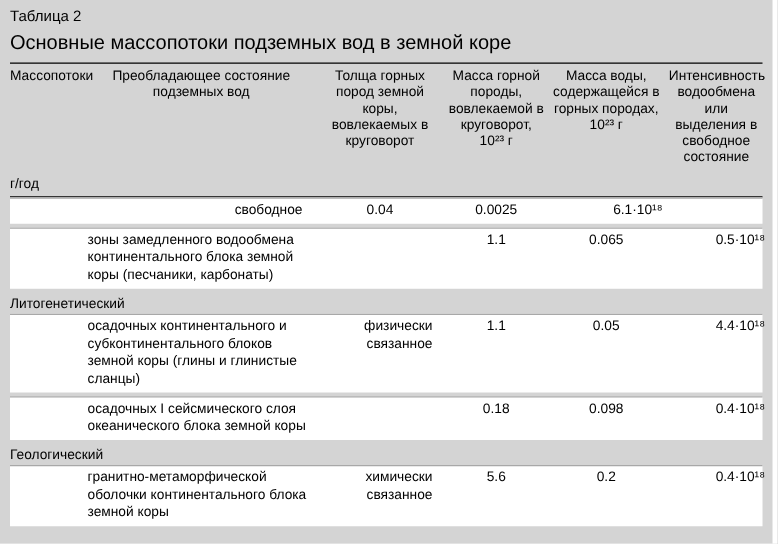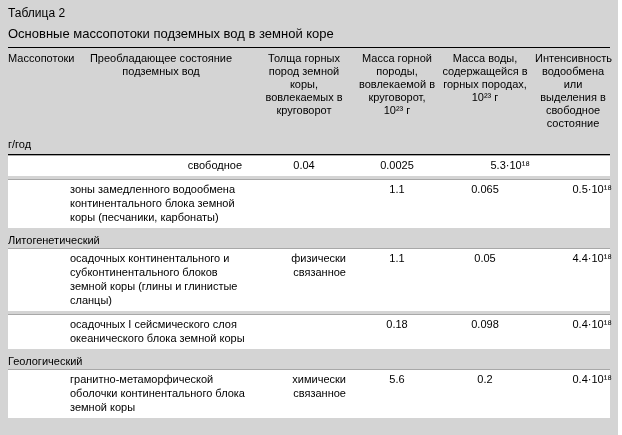--- a/index.html
+++ b/index.html
@@ -6,21 +6,21 @@
   .page{
     width:618px;height:435px;
     background:#d4d4d4;
     font-family:Liberation Sans, sans-serif;
     font-size:11px;color:#000;
     overflow:hidden;
     box-sizing:border-box;
     padding:4px 8px 0 8px;
   }
   .caption-label{font-size:12px;padding:2px 0 6px 0;}
-  .caption-title{font-size:13px;padding:0 0 6px 0;}
+  .caption-title{font-size:16px;padding:0 0 6px 0;}
   .rule{border:none;border-top:1px solid #000;margin:0;}
   .grid{
     display:grid;
     grid-template-columns:62px 182px 104px 82px 94px 82px;
     align-items:start;
   }
   .thead{padding:4px 0 6px 0;line-height:13px;}
   .th{white-space:normal;}
   .th-left{text-align:left;}
   .th-center{text-align:center;padding:0 3px;}
@@ -62,21 +62,21 @@
 
   <hr class="rule">
 
   <div class="tbody">
 
   <div class="grid data-row">
     <div></div>
     <div class="cell-state">свободное</div>
     <div class="cell-center">0.04</div>
     <div class="cell-center">0.0025</div>
-    <div class="cell-right">5.3·10¹⁸</div>
+    <div class="cell-right">6.1·10¹⁸</div>
   </div>
 
   <div class="grid data-row">
     <div></div>
     <div class="cell-rocks">зоны замедленного водообмена континентального блока земной коры (песчаники, карбонаты)</div>
     <div class="cell-state"></div>
     <div class="cell-center">1.1</div>
     <div class="cell-center">0.065</div>
     <div class="cell-right">0.5·10¹⁸</div>
   </div>

